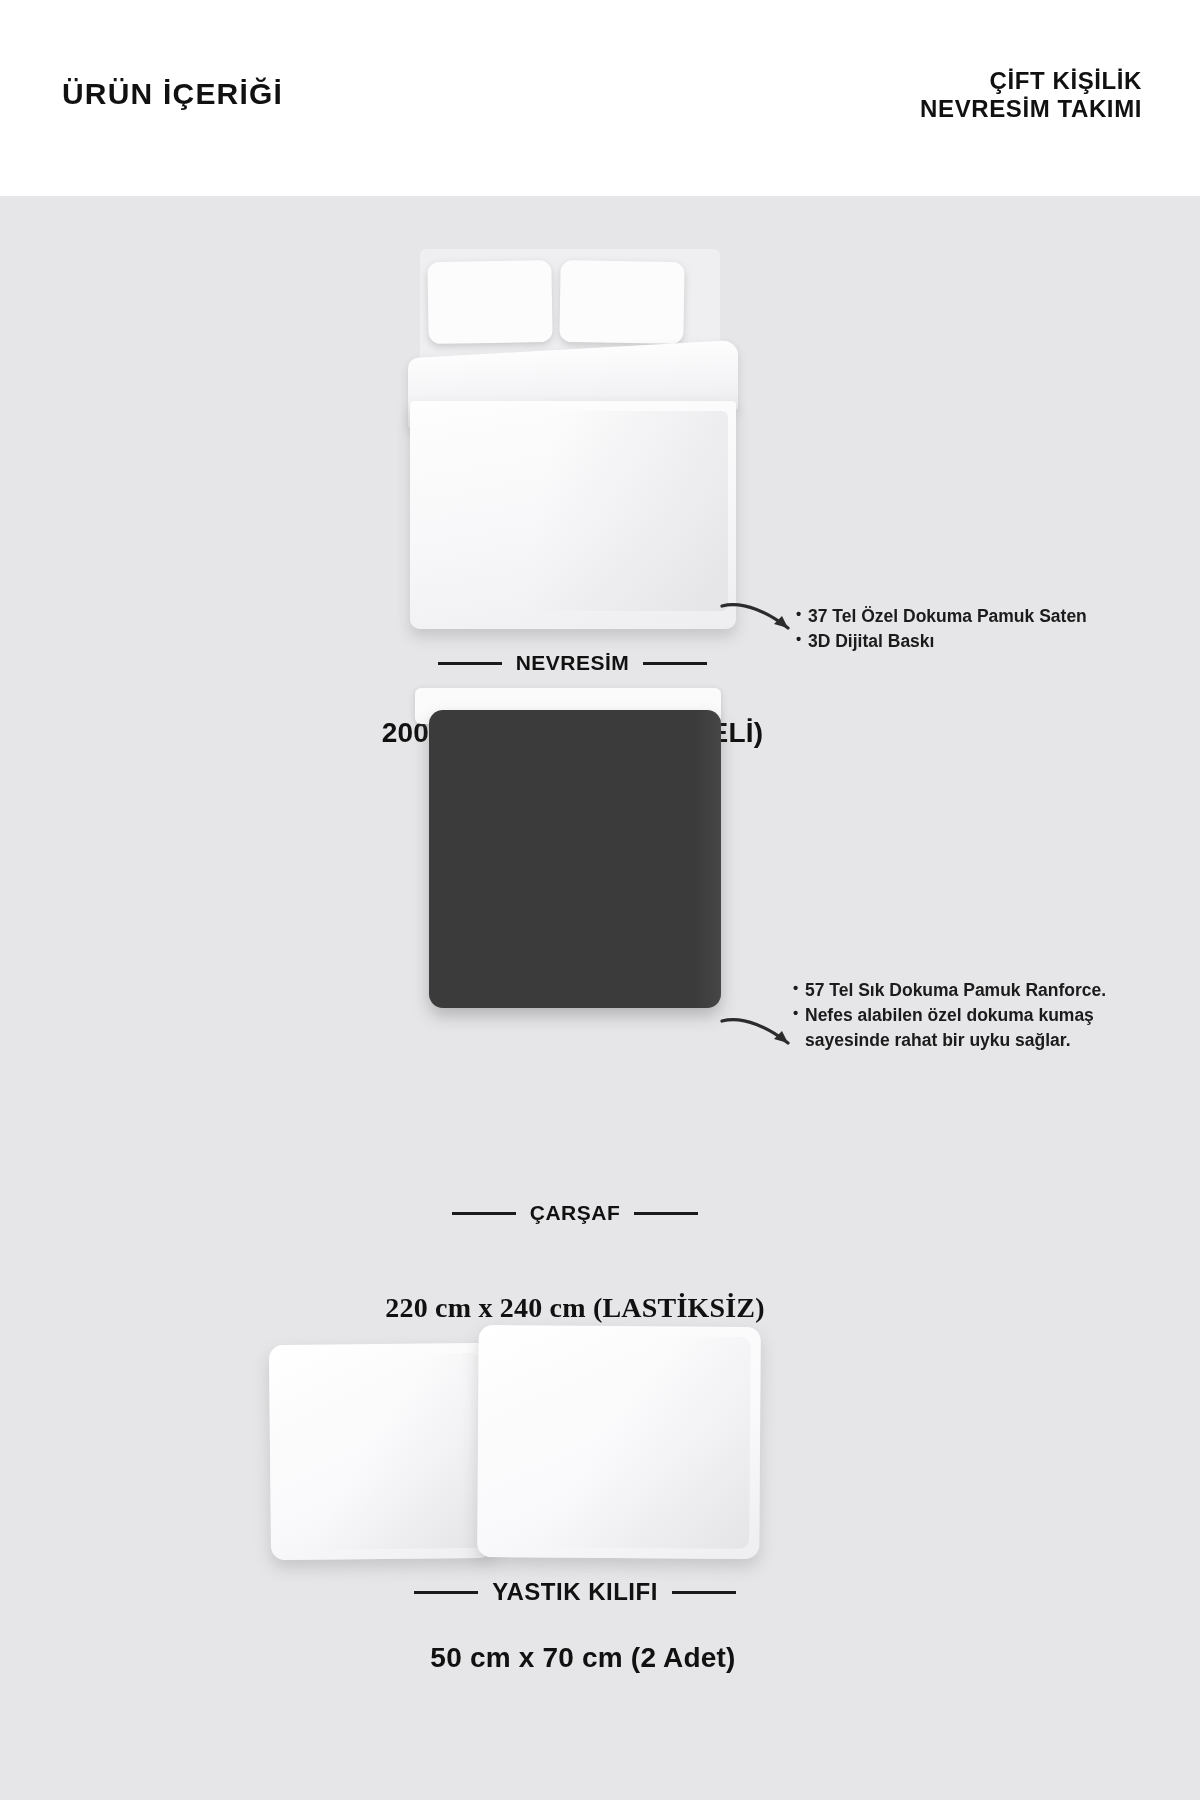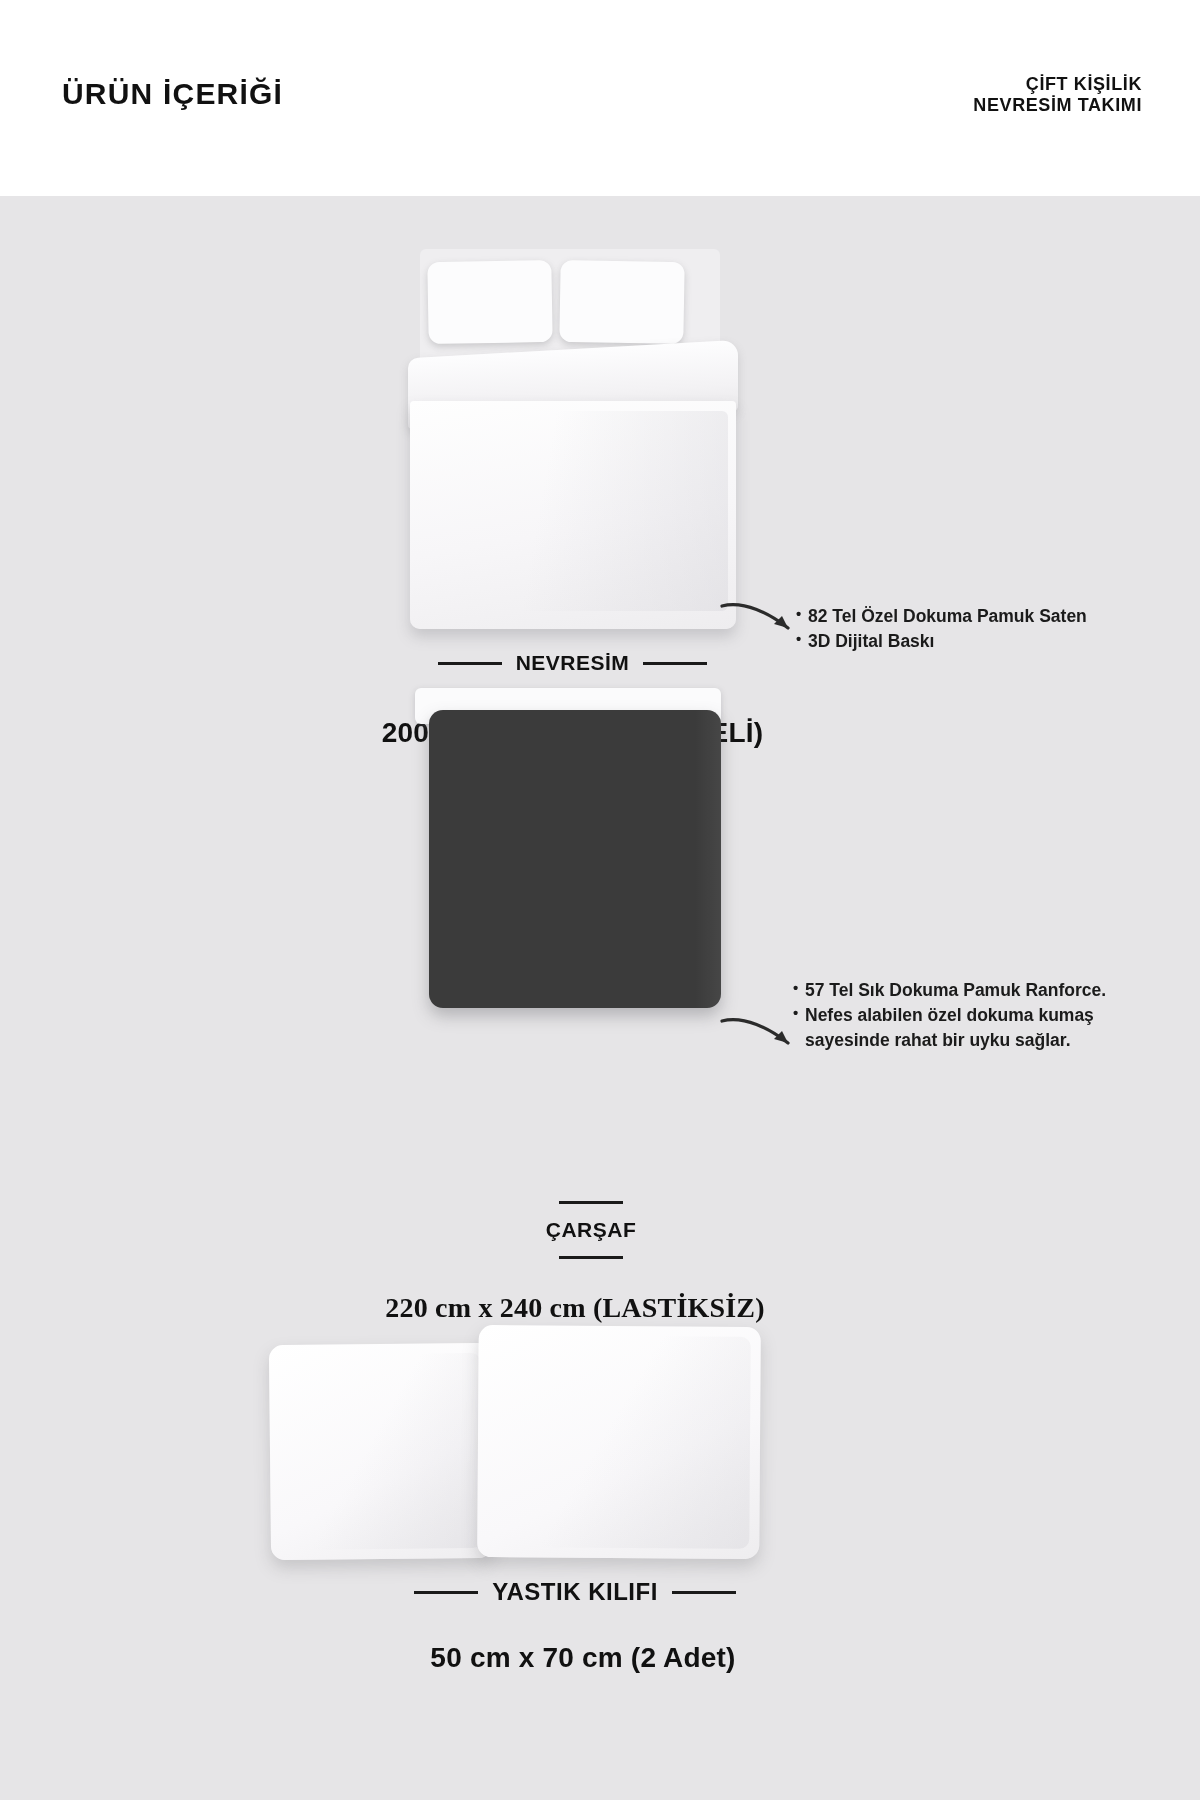--- a/index.html
+++ b/index.html
@@ -31,21 +31,21 @@
   .header-left {
     font-size: 30px;
     font-weight: bold;
     letter-spacing: 1.2px;
     color: #111111;
     padding-bottom: 8px;
   }
   .header-right {
     text-align: right;
     line-height: 1.17;
-    font-size: 18px;
+    font-size: 24px;
     font-weight: bold;
     letter-spacing: 0.6px;
     color: #111111;
     padding-bottom: 6px;
   }
   
   .panel {
     position: absolute;
     left: 0; top: 196px;
     width: 1200px;
@@ -235,21 +235,21 @@
         <div class="duvet-fold"></div>
         <div class="duvet-body"></div>
       </div>
 
       <svg class="arrow" style="left:718px; top:400px;" width="80" height="60" viewBox="0 0 80 60">
         <path d="M4 10 C 26 4, 52 18, 70 32" stroke="#2b2b2b" stroke-width="3.2" fill="none" stroke-linecap="round"></path>
         <path d="M70 32 L 56 28 L 64 20 Z" fill="#2b2b2b"></path>
       </svg>
 
       <ul class="callout" style="left:796px; top:408px;">
-        <li>82 Tel Özel Dokuma Pamuk Saten</li>
+        <li>37 Tel Özel Dokuma Pamuk Saten</li>
         <li>3D Dijital Baskı</li>
       </ul>
 
       <div class="sect-title" style="position:absolute; left:0; top:455px; width:1145px;">
         <span class="rule"></span>
         <span>NEVRESİM</span>
         <span class="rule"></span>
       </div>
       <div class="sect-sub" style="position:absolute; left:0; top:505px; width:1145px;">200 cm x 220 cm (DÜĞMELİ)</div>
     </div>
@@ -265,21 +265,21 @@
         <path d="M4 10 C 26 4, 52 18, 70 32" stroke="#2b2b2b" stroke-width="3.2" fill="none" stroke-linecap="round"></path>
         <path d="M70 32 L 56 28 L 64 20 Z" fill="#2b2b2b"></path>
       </svg>
 
       <ul class="callout" style="left:793px; top:782px;">
         <li>57 Tel Sık Dokuma Pamuk Ranforce.</li>
         <li>Nefes alabilen özel dokuma kumaş</li>
         <li class="cont">sayesinde rahat bir uyku sağlar.</li>
       </ul>
 
-      <div class="sect-title" style="position:absolute; left:16px; top:1005px; width:1150px;flex-direction:column;">
+      <div class="sect-title" style="position:absolute; left:0; top:1005px; width:1150px;">
         <span class="rule"></span>
         <span>ÇARŞAF</span>
         <span class="rule"></span>
       </div>
       <div class="sect-sub" style="position:absolute; left:0; top:1080px; width:1150px;font-family:Liberation Serif, serif;">220 cm x 240 cm (LASTİKSİZ)</div>
     </div>
 
     <div>
 
       <div class="cases-wrap">

